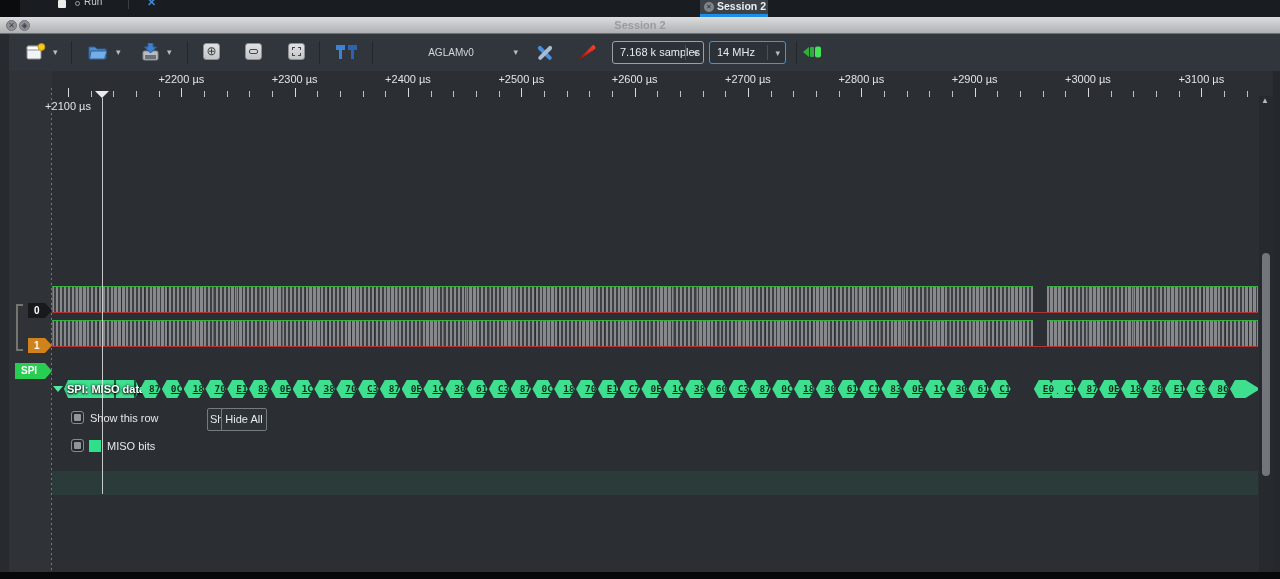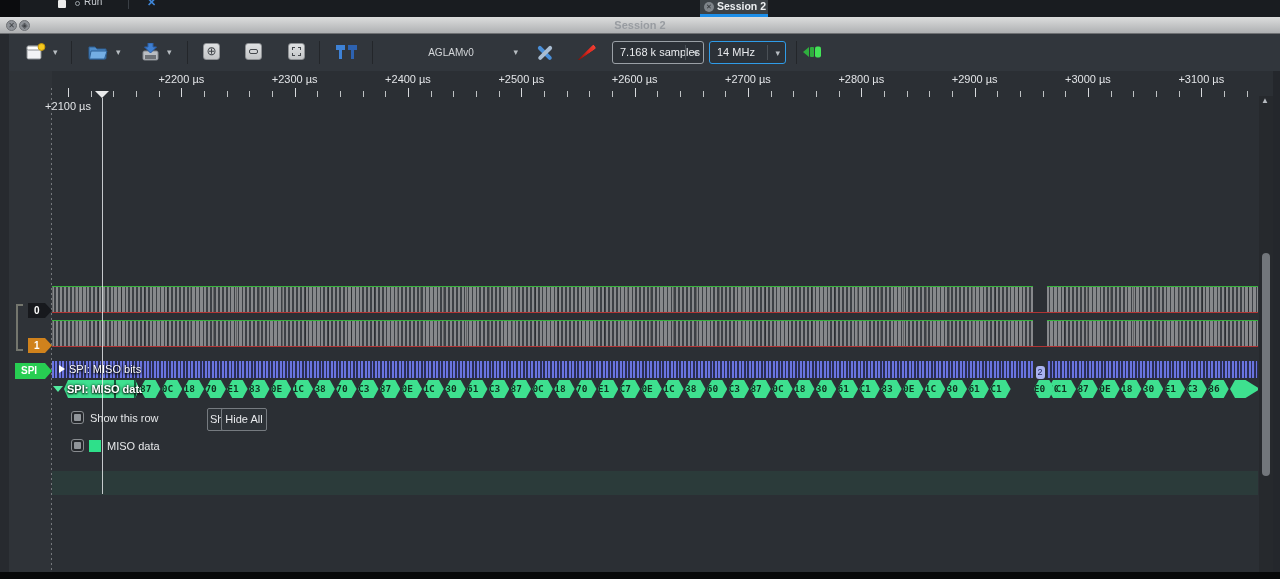--- a/index.html
+++ b/index.html
@@ -90,22 +90,22 @@
   #data-row{position:absolute;left:52px;top:309px;width:1206px;height:18px;overflow:hidden;}
   #data-label-block{position:absolute;left:12px;top:0;width:76px;height:18px;background:#3ee08f;
     clip-path:polygon(4px 0,calc(100% - 5px) 0,100% 50%,calc(100% - 5px) 100%,4px 100%,0 50%);}
   .notch{position:absolute;top:0;width:2px;height:18px;background:#17563a;}
   #data-arrow{position:absolute;left:1px;top:6px;width:0;height:0;
     border-top:6px solid #52eaa0;border-left:5.5px solid transparent;border-right:5.5px solid transparent;}
   #data-label{position:absolute;left:15px;top:2.5px;font-size:11px;font-weight:bold;color:#fff;
     text-shadow:0 1px 2px #000,0 0 3px #000;white-space:nowrap;}
   .hex{position:absolute;top:0;height:18px;width:20.5px;background:#3ee08f;
     clip-path:polygon(5px 0,15.5px 0,100% 50%,15.5px 100%,5px 100%,0 50%);
-    color:#10301f;font-size:9.5px;font-weight:bold;text-align:left;line-height:18px;
-    font-family:"DejaVu Sans Mono",monospace;}
+    color:#10301f;font-size:9.5px;font-weight:bold;text-align:right;line-height:18px;
+    font-family:"DejaVu Sans Mono",monospace;text-decoration:underline;}
 
   
   .tag{position:absolute;height:15px;color:#fff;font-size:10px;font-weight:bold;line-height:15px;
        padding-left:6px;clip-path:polygon(0 0,calc(100% - 7px) 0,100% 50%,calc(100% - 7px) 100%,0 100%);}
   #tag0{left:28px;top:232px;width:24px;background:#17191d;}
   #tag1{left:28px;top:267px;width:24px;background:#d0821c;}
   #tagspi{left:15px;top:292px;width:37px;height:16px;line-height:16px;background:#27ce52;}
   #bracket{position:absolute;left:16px;top:233px;width:7px;height:47px;opacity:.75;
     border-left:2px solid #8c8d80;border-top:2px solid #8c8d80;border-bottom:2px solid #8c8d80;}
 
@@ -316,27 +316,20 @@
       <div class="ch-gap"></div>
     </div>
 
     <div class="chrow" style="top:249px;">
       <div class="ch-top"></div>
       <div class="ch-body"></div>
       <div class="ch-bot"></div>
       <div class="ch-gap"></div>
     </div>
 
-    <div id="bits-row">
-      <div id="bits-arrow"></div>
-      <div id="bits-label">SPI: MISO bits</div>
-      <div id="bits-gap">
-        <span id="bits-gap-ann">2</span>
-      </div>
-    </div>
 
     <div id="data-row">
       <div id="data-label-block">
         <div class="notch" style="left:50px;"></div>
         <div class="notch" style="left:70px;"></div>
       </div>
       <div id="data-arrow"></div>
       <div id="data-label">SPI: MISO data</div>
       <div id="hexes">
           <div class="hex" style="left: 88px;">87</div>
@@ -401,21 +394,21 @@
     <div class="checkbox" style="left:71px;top:340px;">
       <div class="fill"></div>
     </div>
     <div class="plabel" style="left:90px;top:341px;">Show this row</div>
     <div class="pbtn" style="left:163px;width:48px;margin-left:44px;">Show All</div>
     <div class="pbtn" style="left:221px;width:46px;">Hide All</div>
     <div class="checkbox" style="left:71px;top:368px;">
       <div class="fill"></div>
     </div>
     <div id="swatch"></div>
-    <div class="plabel" style="left:107px;top:369px;">MISO data</div>
+    <div class="plabel" style="left:107px;top:369px;">MISO bits</div>
 
     <div id="green-band"></div>
 
     <div id="cursor-tri"></div>
     <div id="cursor-line"></div>
 
     <div id="right-strip"></div>
     <div id="sb-track"></div>
     <div id="sb-up">▲</div>
     <div id="sb-thumb"></div>

